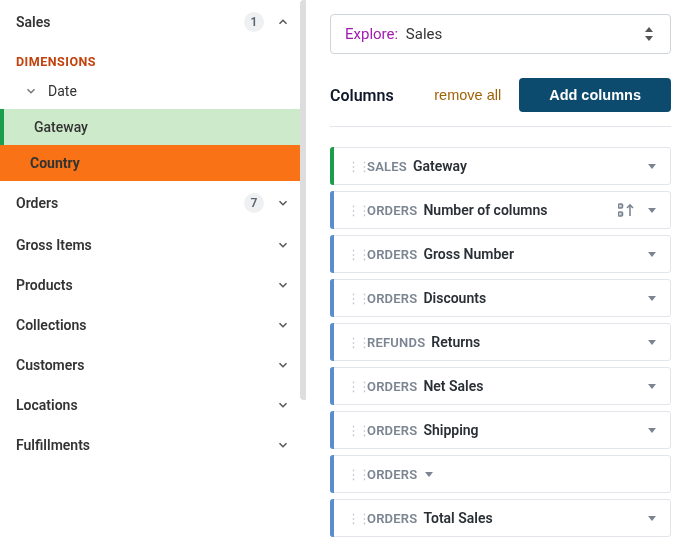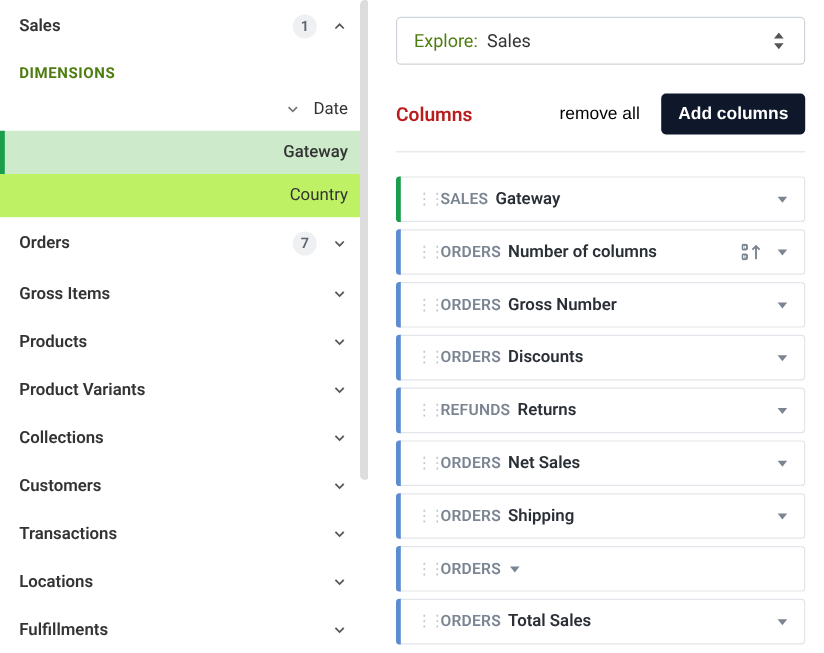--- a/index.html
+++ b/index.html
@@ -60,87 +60,87 @@
       height: 14px;
       display: inline-flex;
       align-items: center;
       justify-content: center;
     }
     .dimensions-label {
       padding: 10px 16px 4px 16px;
       font-size: 12.5px;
       font-weight: 700;
       letter-spacing: 0.5px;
-      color: #4d7c0f;
+      color: #c2410c;
     }
     .dim-item {
       display: flex;
       align-items: center;
       padding: 10px 16px 10px 24px;
       font-size: 14px;
       color: #333;
       cursor: pointer;
       gap: 10px;
-      justify-content: flex-end;
     }
     .dim-item.active {
       background: #cdeacb;
       border-left: 4px solid #1a9e4b;
       padding-left: 26px;
       font-weight: 500;
     }
     .dim-item.sub {
       padding-left: 30px;
     }
     .dim-item.light-active {
-      background: #bef264;
+      background: #f97316;
+      font-weight: bold;
     }
     .main {
       flex: 1;
       padding: 14px 16px 0 24px;
       overflow-y: auto;
     }
     .explore-select {
       border: 1px solid #cfd4da;
       border-radius: 4px;
       padding: 10px 14px;
       display: flex;
       align-items: center;
       justify-content: space-between;
       font-size: 15px;
       color: #333;
       cursor: pointer;
       margin-bottom: 24px;
     }
-    .explore-label { color: #4d7c0f; margin-right: 4px; }
+    .explore-label { color: #a21caf; margin-right: 4px; }
     .cols-header {
       display: flex;
       align-items: center;
       justify-content: space-between;
       margin-bottom: 14px;
       gap: 12px;
     }
     .cols-title {
       font-size: 16px;
       font-weight: 600;
-      color: #b91c1c;
+      color: #0f172a;
     }
     .remove-all {
-      color: #000000;
+      color: #a16207;
       font-size: 14.5px;
       cursor: pointer;
       background: none;
       border: none;
     }
     .add-columns {
-      background: #0f172a;
+      background: #0c4a6e;
       color: #fff;
       border: none;
       border-radius: 4px;
-      padding: 9px 14px;
+      padding: 9px 30px;
       font-size: 14.5px;
       font-weight: 600;
       cursor: pointer;
     }
     .divider {
       height: 1px;
       background: #e2e5e9;
       margin-bottom: 20px;
     }
     .column-row {
@@ -265,30 +265,20 @@
     <span>Products</span>
     <span class="right">
       <span class="chevron">
         <svg width="14" height="14" viewBox="0 0 24 24" fill="none" stroke="#555" stroke-width="2.5">
             <polyline points="6 9 12 15 18 9"></polyline>
           </svg>
       </span>
     </span>
   </div>
 
-  <div class="section-header">
-    <span>Product Variants</span>
-    <span class="right">
-      <span class="chevron">
-        <svg width="14" height="14" viewBox="0 0 24 24" fill="none" stroke="#555" stroke-width="2.5">
-            <polyline points="6 9 12 15 18 9"></polyline>
-          </svg>
-      </span>
-    </span>
-  </div>
 
   <div class="section-header">
     <span>Collections</span>
     <span class="right">
       <span class="chevron">
         <svg width="14" height="14" viewBox="0 0 24 24" fill="none" stroke="#555" stroke-width="2.5">
             <polyline points="6 9 12 15 18 9"></polyline>
           </svg>
       </span>
     </span>
@@ -298,30 +288,20 @@
     <span>Customers</span>
     <span class="right">
       <span class="chevron">
         <svg width="14" height="14" viewBox="0 0 24 24" fill="none" stroke="#555" stroke-width="2.5">
             <polyline points="6 9 12 15 18 9"></polyline>
           </svg>
       </span>
     </span>
   </div>
 
-  <div class="section-header">
-    <span>Transactions</span>
-    <span class="right">
-      <span class="chevron">
-        <svg width="14" height="14" viewBox="0 0 24 24" fill="none" stroke="#555" stroke-width="2.5">
-            <polyline points="6 9 12 15 18 9"></polyline>
-          </svg>
-      </span>
-    </span>
-  </div>
 
   <div class="section-header">
     <span>Locations</span>
     <span class="right">
       <span class="chevron">
         <svg width="14" height="14" viewBox="0 0 24 24" fill="none" stroke="#555" stroke-width="2.5">
             <polyline points="6 9 12 15 18 9"></polyline>
           </svg>
       </span>
     </span>

